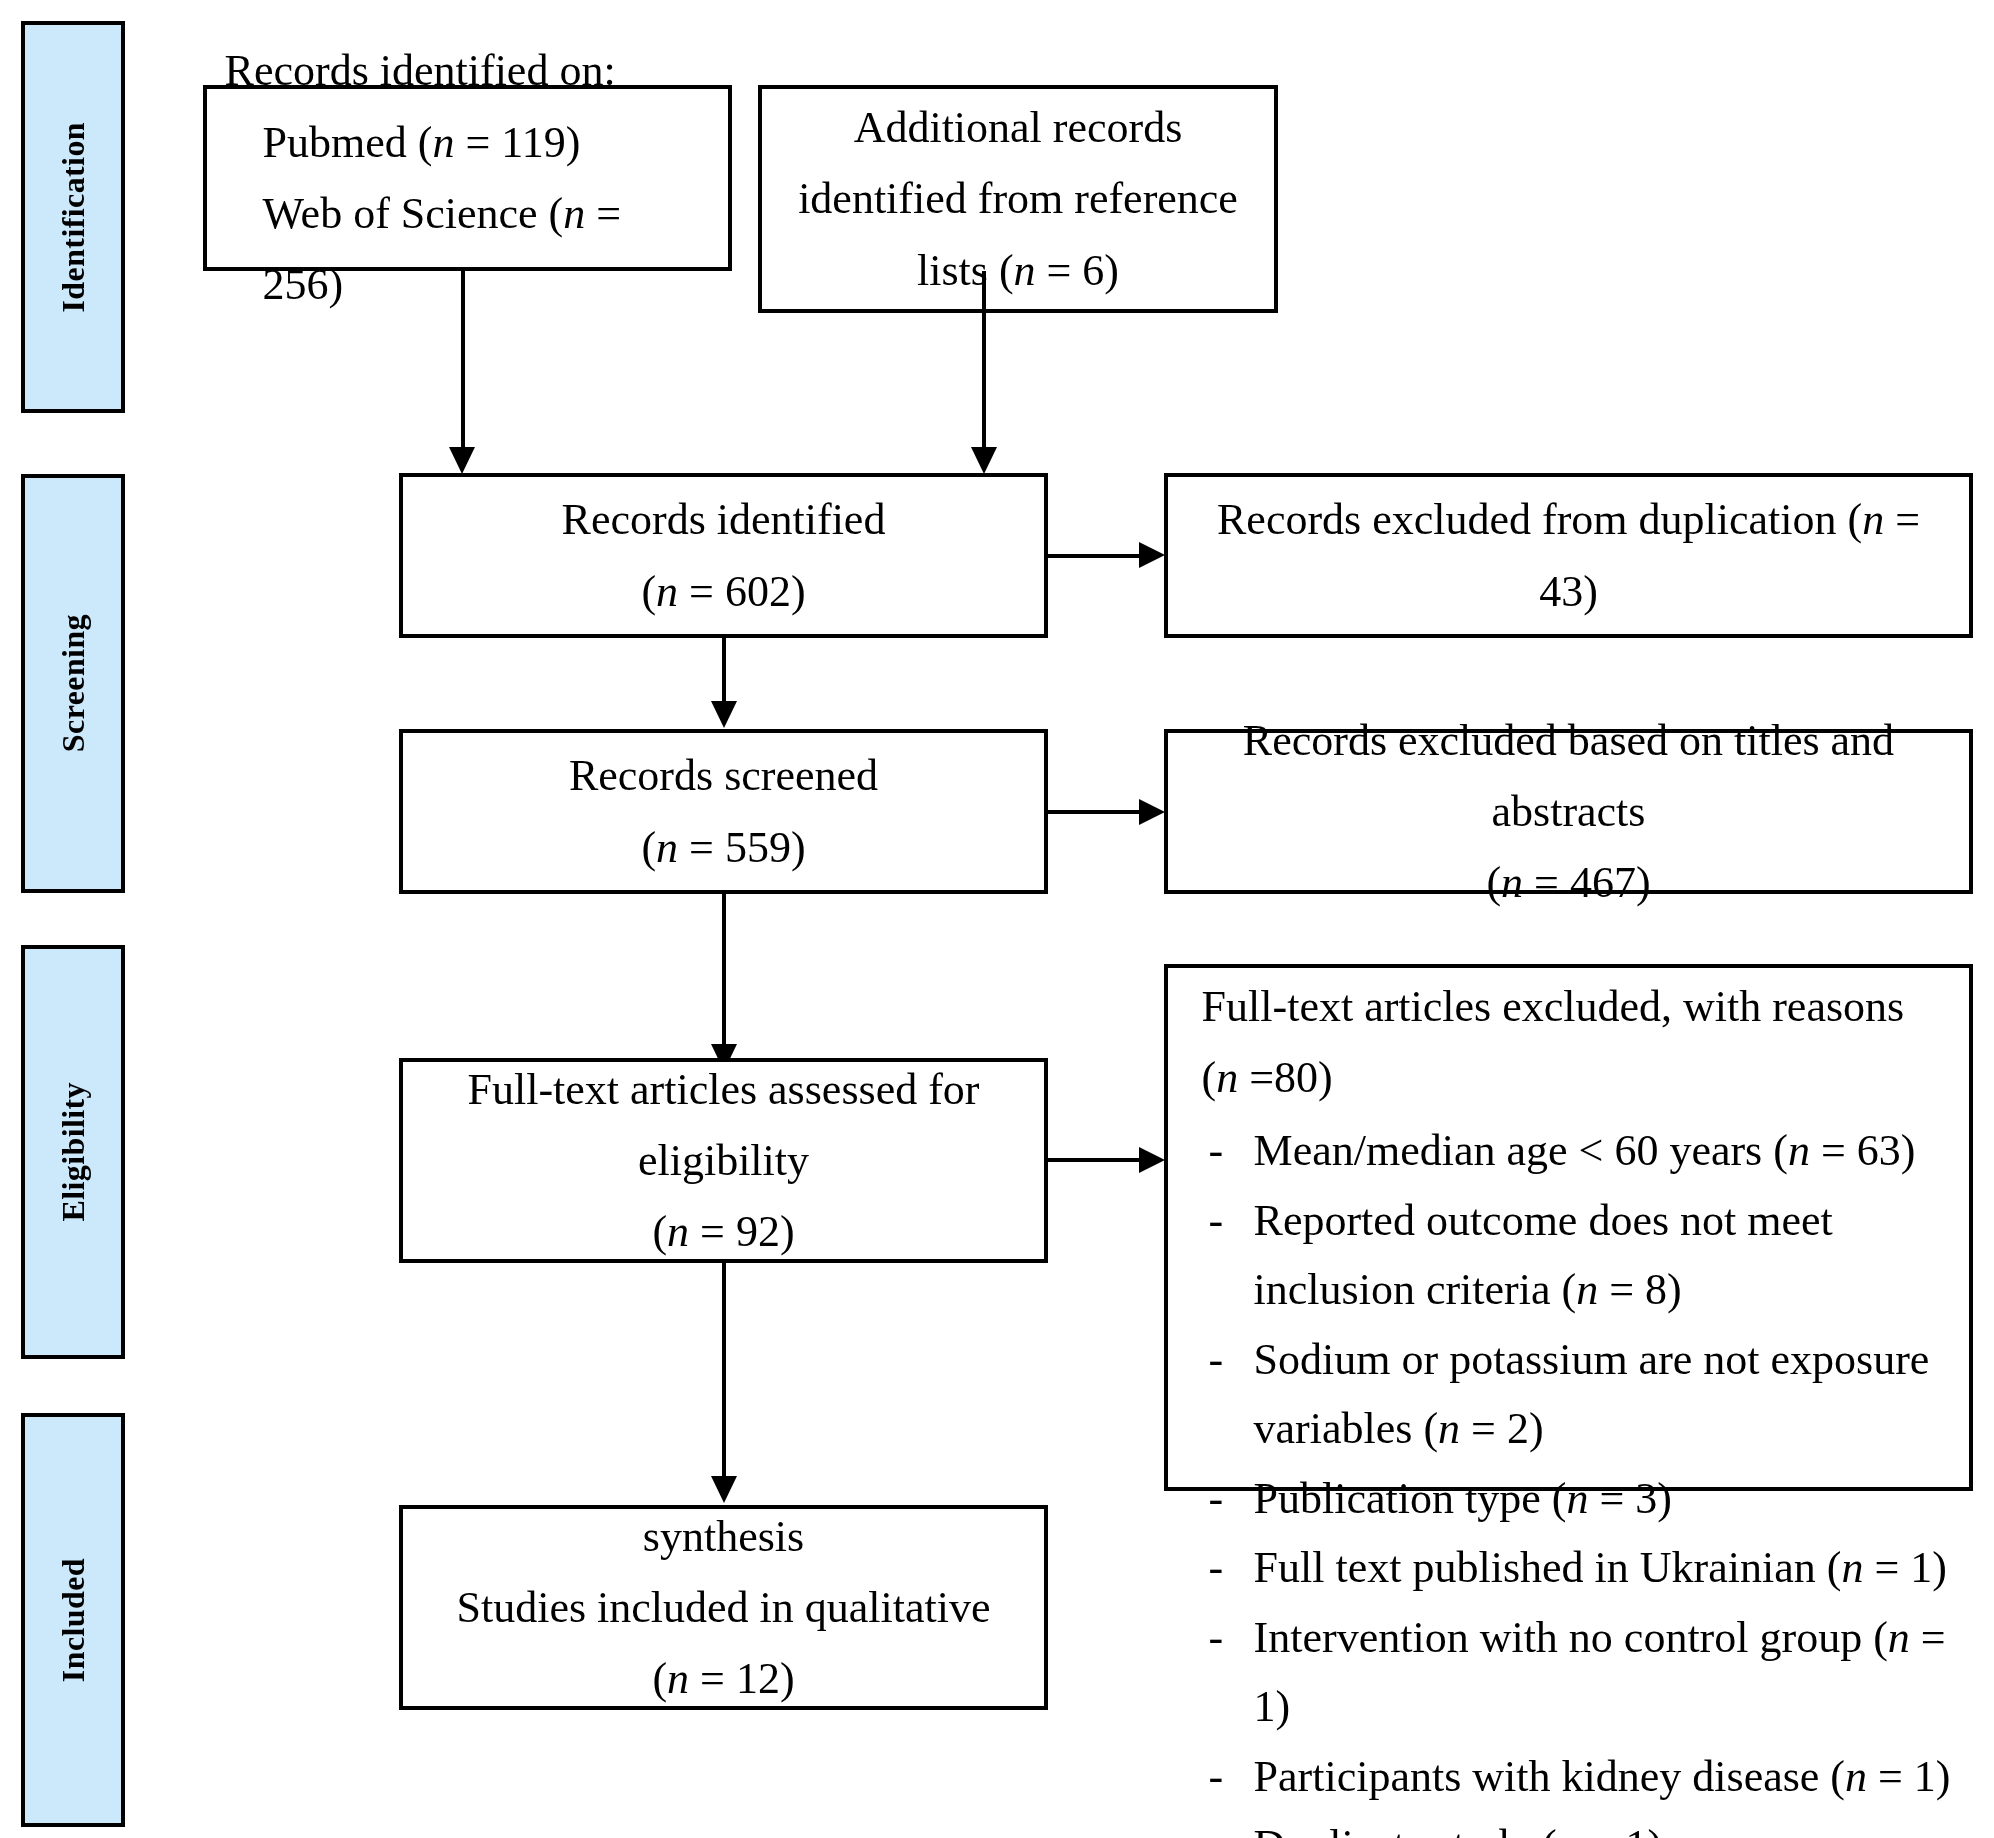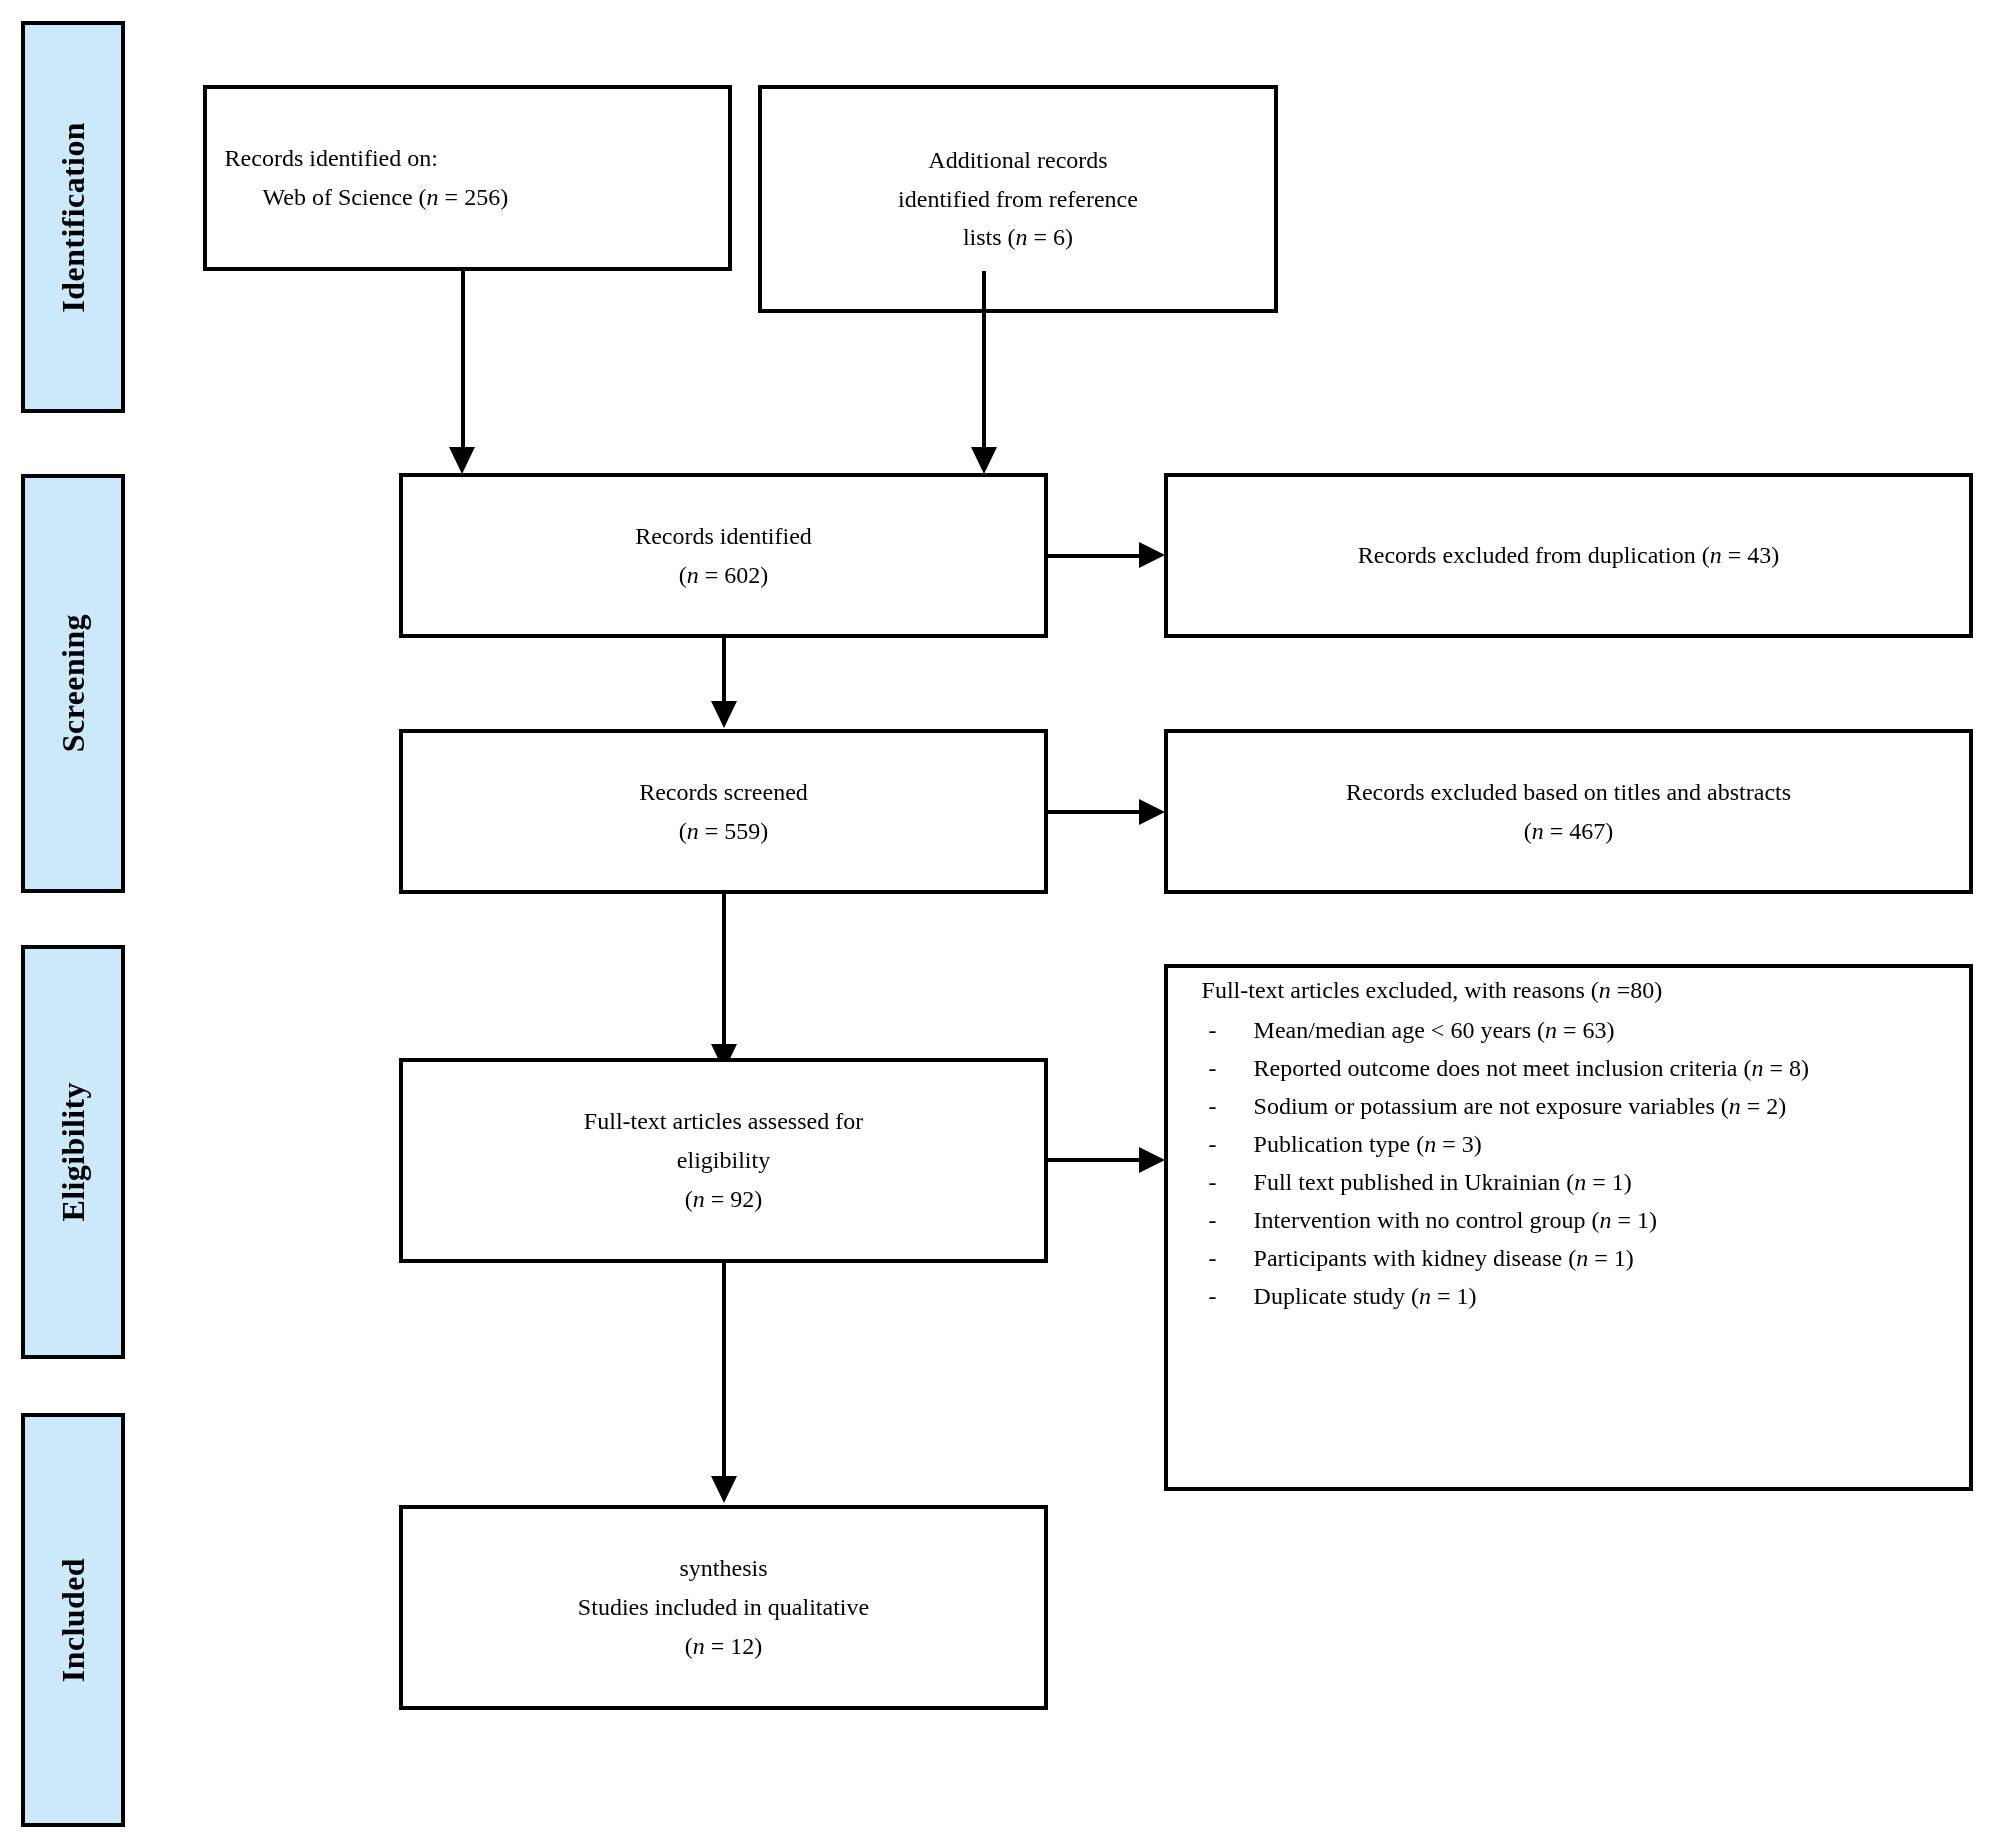--- a/index.html
+++ b/index.html
@@ -41,21 +41,21 @@
 
   
   .flow-box {
     position: absolute;
     background: #ffffff;
     border: 4px solid #000000;
     box-sizing: border-box;
     display: flex;
     flex-direction: column;
     justify-content: center;
-    font-size: 24px;
+    font-size: 44px;
     line-height: 1.62;
   }
   .flow-box.center   { text-align: center; align-items: center; }
   .flow-box.leftish  { text-align: left; align-items: flex-start; }
 
   .box-inner { width: 100%; padding: 0 17.6px; box-sizing: border-box; }
   .box-line  { display: block; }
   .box-line.indent { padding-left: 38px; }
   .ital { font-style: italic; }
 
@@ -121,20 +121,21 @@
     <span class="phase-label">Eligibility</span>
   </div>
 
   <div class="phase-band" style="left:21px; top:1413px; width:104px; height:414px;">
     <span class="phase-label">Included</span>
   </div>
 
   <div class="flow-box leftish" style="left:203px; top:85px; width:529px; height:186px;">
     <div class="box-inner">
       <span class="box-line">Records identified on:</span>
+      <span class="box-line indent"><span>Pubmed (</span><span class="ital">n</span><span> = 119)</span></span>
       <span class="box-line indent"><span>Web of Science (</span><span class="ital">n</span><span> = 256)</span></span>
     </div>
   </div>
 
   <div class="flow-box center" style="left:758px; top:85px; width:520px; height:228px;">
     <div class="box-inner">
       <span class="box-line">Additional records</span>
       <span class="box-line">identified from reference</span>
       <span class="box-line"><span>lists (</span><span class="ital">n</span><span> = 6)</span></span>
     </div>

